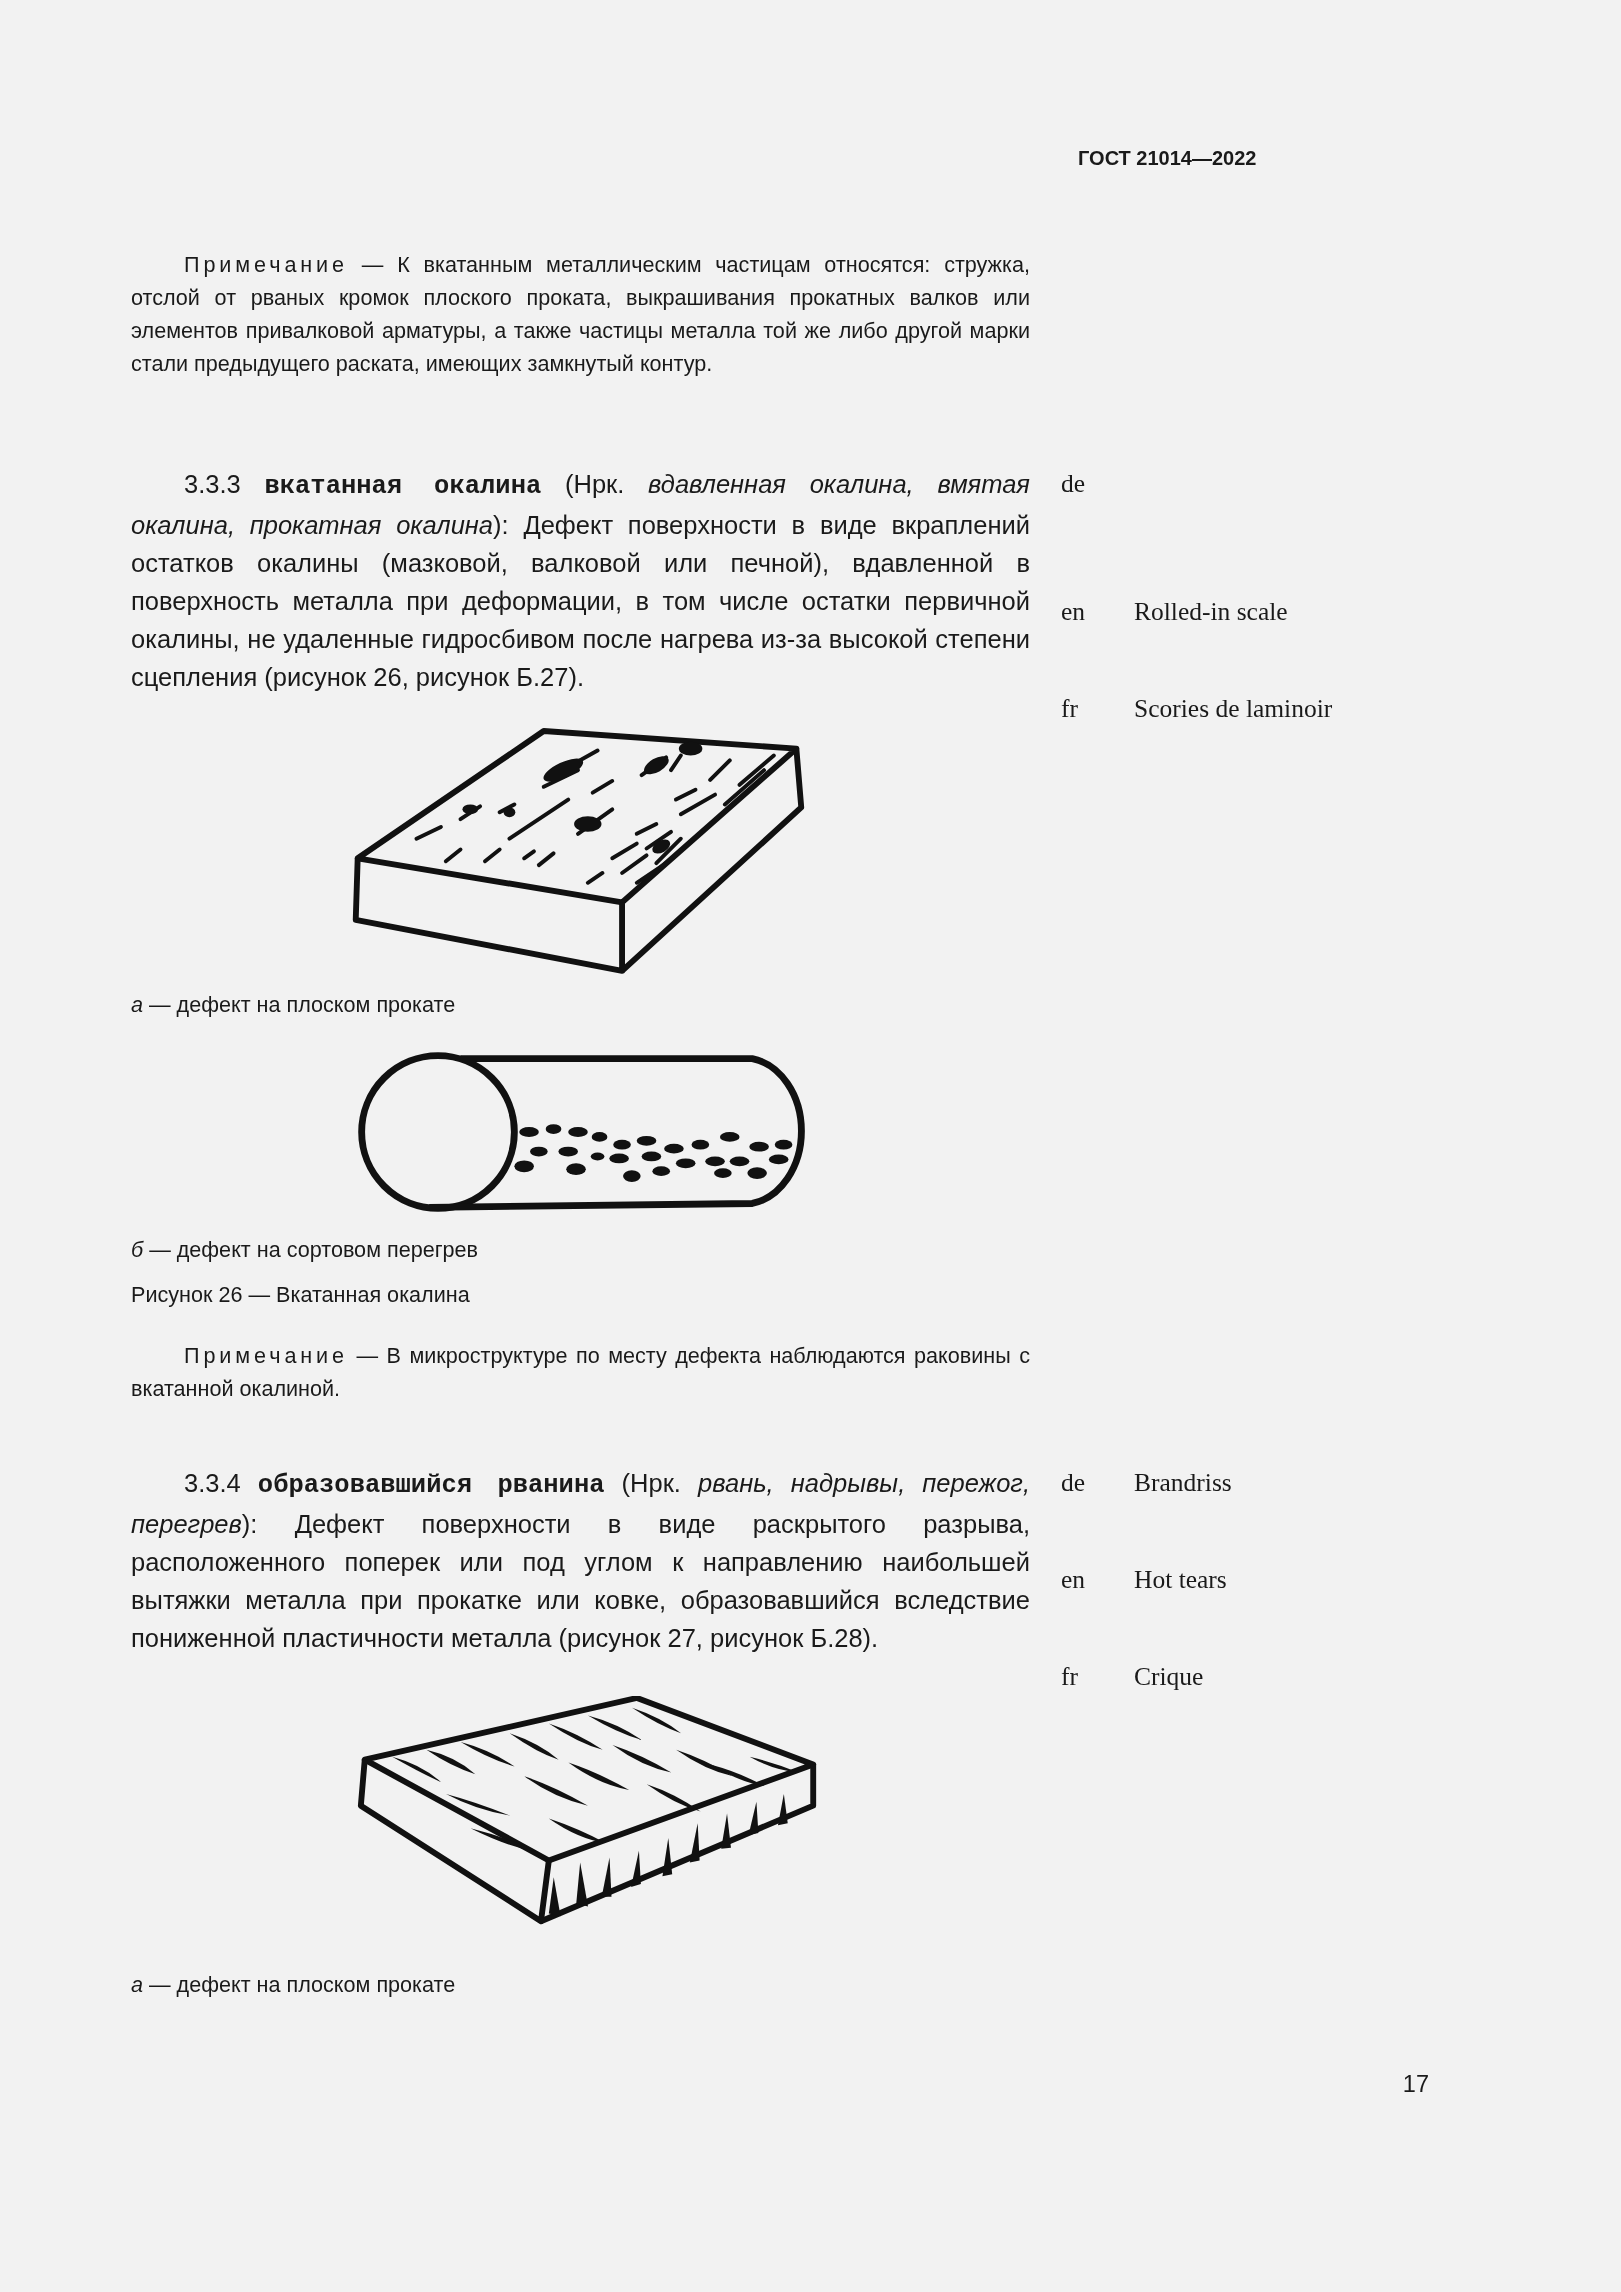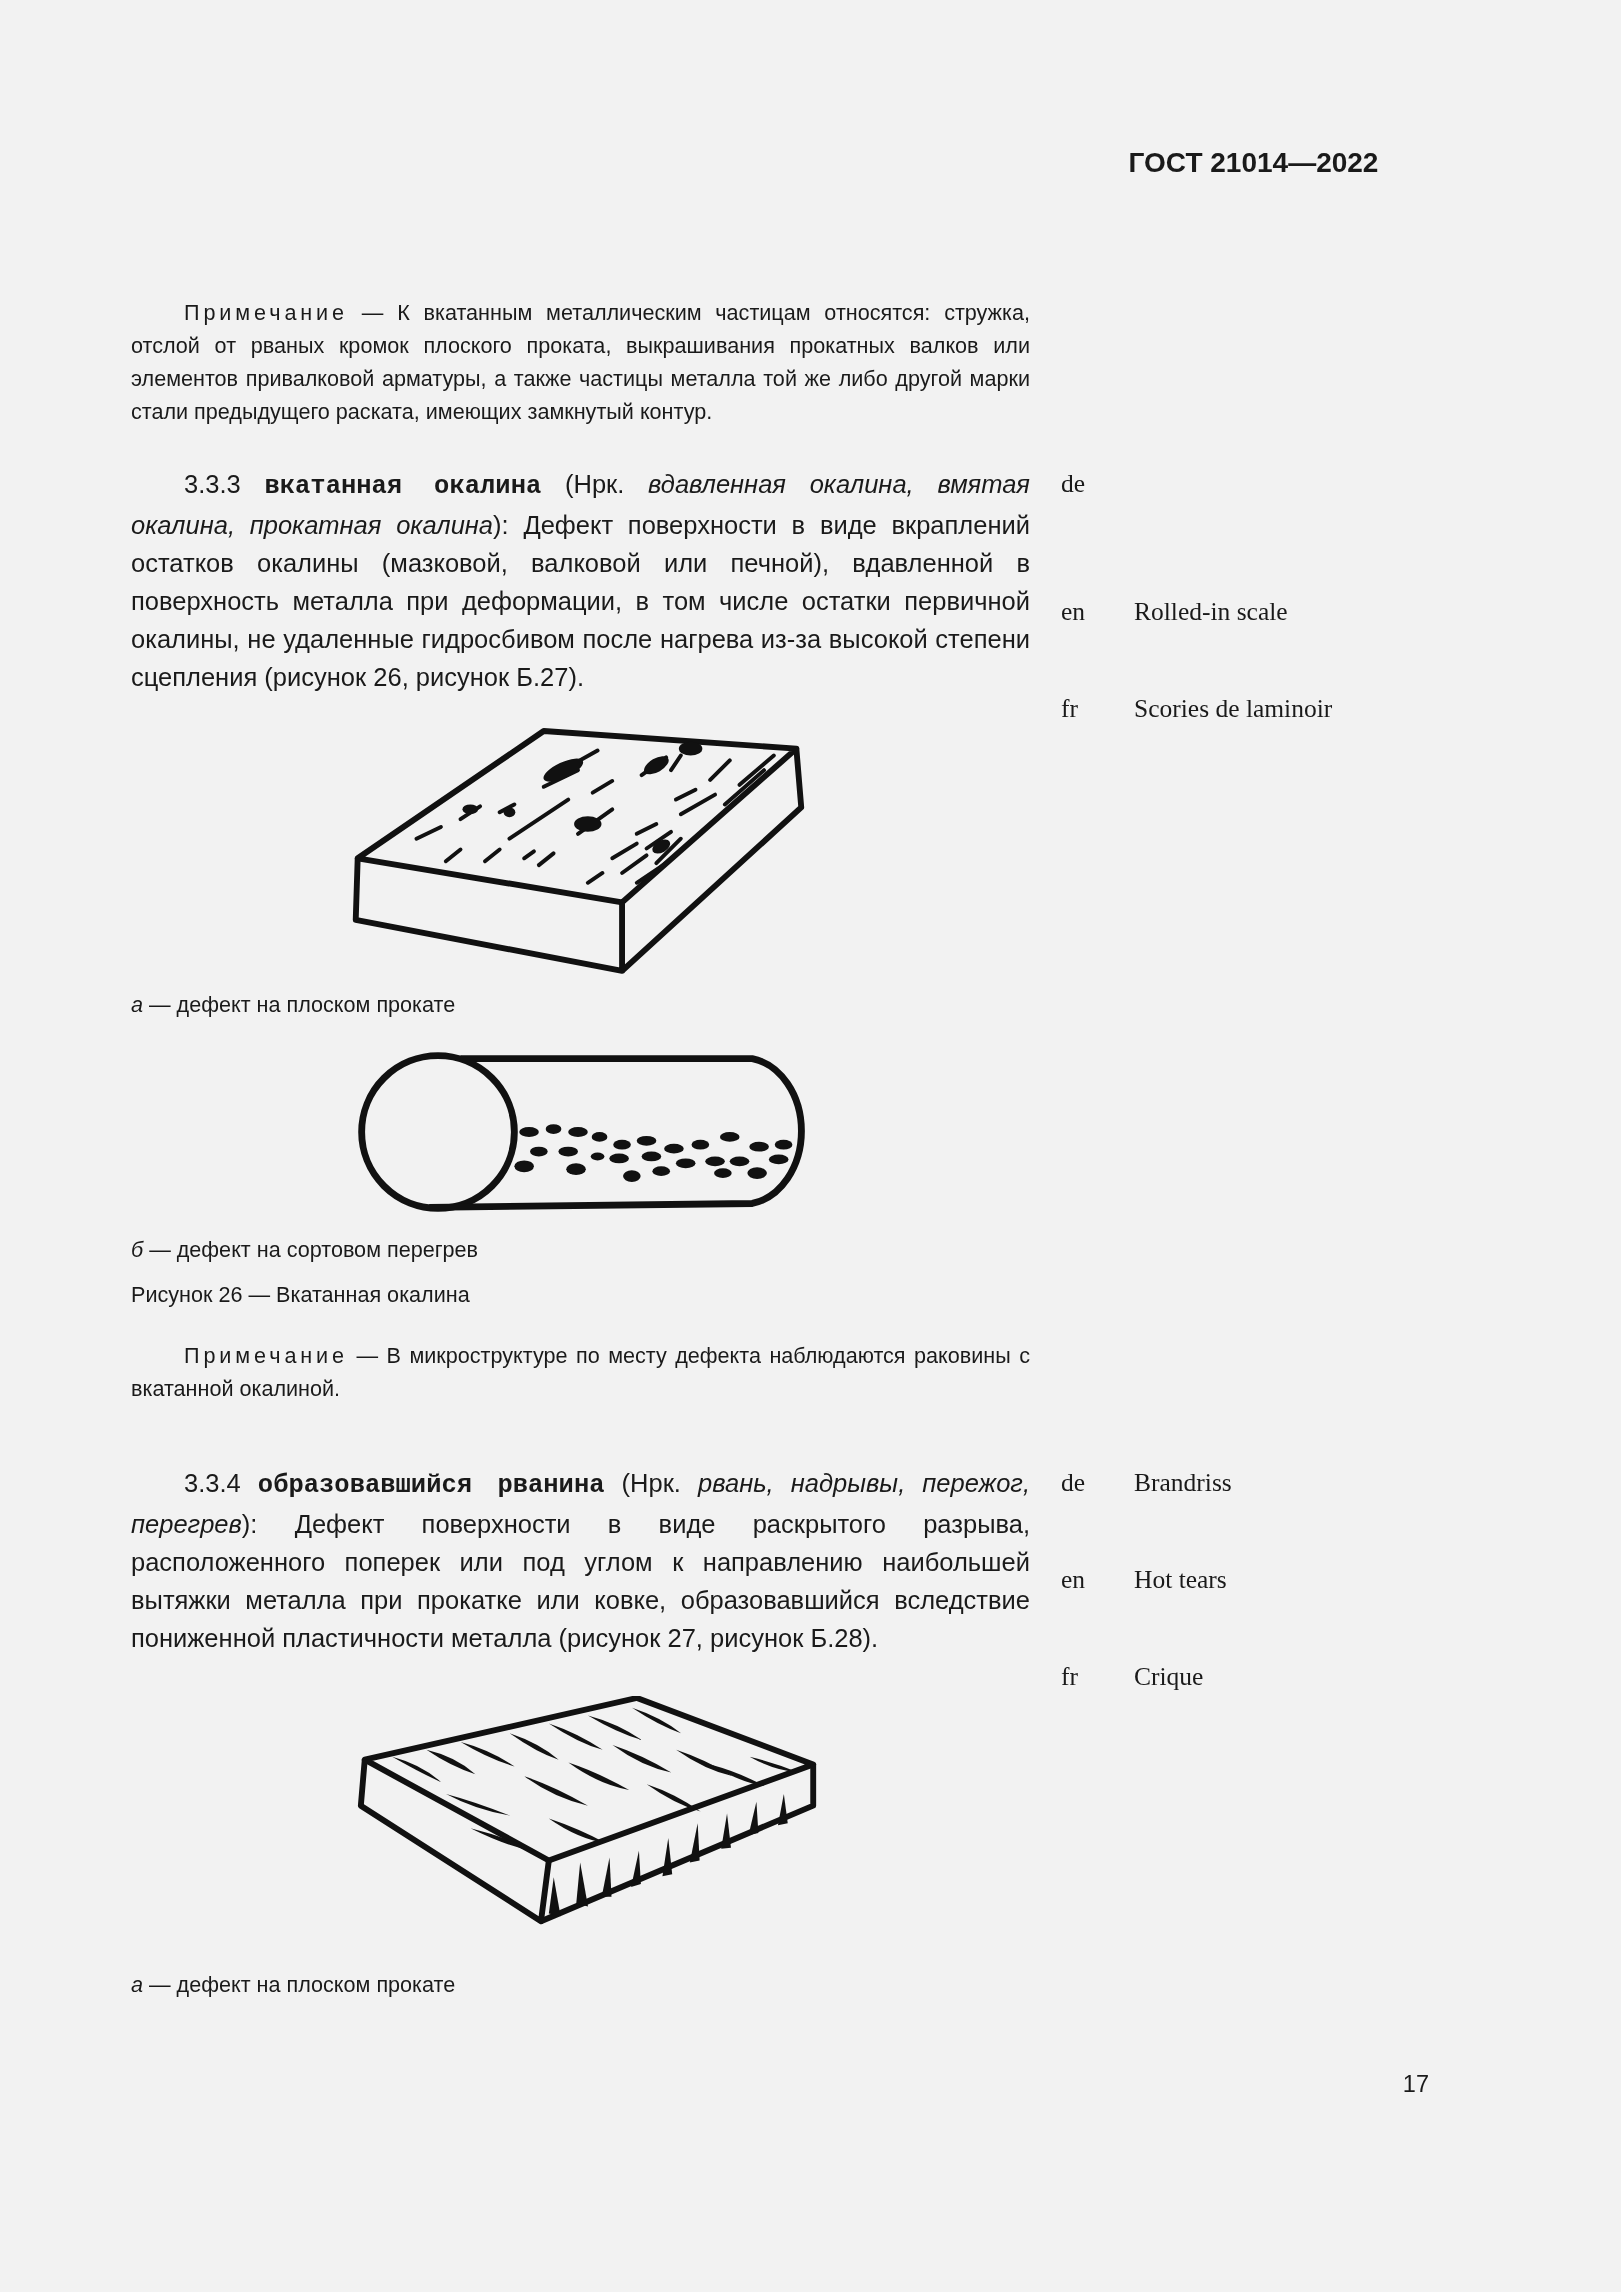--- a/index.html
+++ b/index.html
@@ -1,39 +1,39 @@
 <!DOCTYPE html>
 <html><head>
 <meta charset="utf-8">
 <style>
   html, body { margin:0; padding:0; }
   body { width:1621px; height:2293px; background:#f2f2f2; position:relative; overflow:hidden;
          font-family:"Liberation Sans", sans-serif; color:#1a1a1a; }
   .abs { position:absolute; }
-  .header { left:1078px; top:147px; width:351px; text-align:center; font-weight:bold; font-size:28px; }
+  .header { left:1078px; top:147px; width:351px; text-align:left; font-weight:bold; font-size:20px; }
   .note { font-size:21.6px; line-height:33px; text-align:justify; width:899px; left:131px; }
   .spaced { letter-spacing:3.9px; }
   .indent { text-indent:53px; }
   .term { font-size:25.5px; line-height:38px; text-align:justify; width:899px; left:131px; }
   .term b { font-weight:bold;font-family:Liberation Mono, monospace; }
   .term i { font-style:italic; }
   .lang-row { position:absolute; left:1061px; font-size:25.5px; line-height:32px; display:flex;font-family:Liberation Serif, serif; }
   .lang-code { width:73px; }
   .lang-val { width:284px; text-align:justify; }
   .caption { font-size:21.6px; width:899px; left:131px; }
   .caption i { font-style:italic; }
   .figure { position:absolute; }
   .pagenum { left:1392px; top:2071px; width:37px; text-align:right; font-size:23.5px; }
 </style>
 </head>
 <body>
 
 <div class="abs header">ГОСТ 21014—2022</div>
 
-<div class="abs note indent" style="top:248px;margin-top:48px;">
+<div class="abs note indent" style="top:248px;">
   <span class="spaced">Примечание</span><span> — К вкатанным металлическим частицам относятся: стружка, отслой от рваных кромок плоского проката, выкрашивания прокатных валков или элементов привалковой арматуры, а также частицы металла той же либо другой марки стали предыдущего раската, имеющих замкнутый контур.</span>
 </div>
 
 <div class="abs term indent" style="top:465px;">
   <span>3.3.3 </span><b>вкатанная окалина</b><span> (Нрк. </span><i>вдавленная окалина, вмятая окалина, прокатная окалина</i><span>): Дефект поверхности в виде вкраплений остатков окалины (мазковой, валковой или печной), вдавленной в поверхность металла при деформации, в том числе остатки первичной окалины, не удаленные гидросбивом после нагрева из-за высокой степени сцепления (рисунок 26, рисунок Б.27).</span>
 </div>
 
 <div class="lang-row" style="top:468px;">
   <span class="lang-code">de</span>
 </div>

